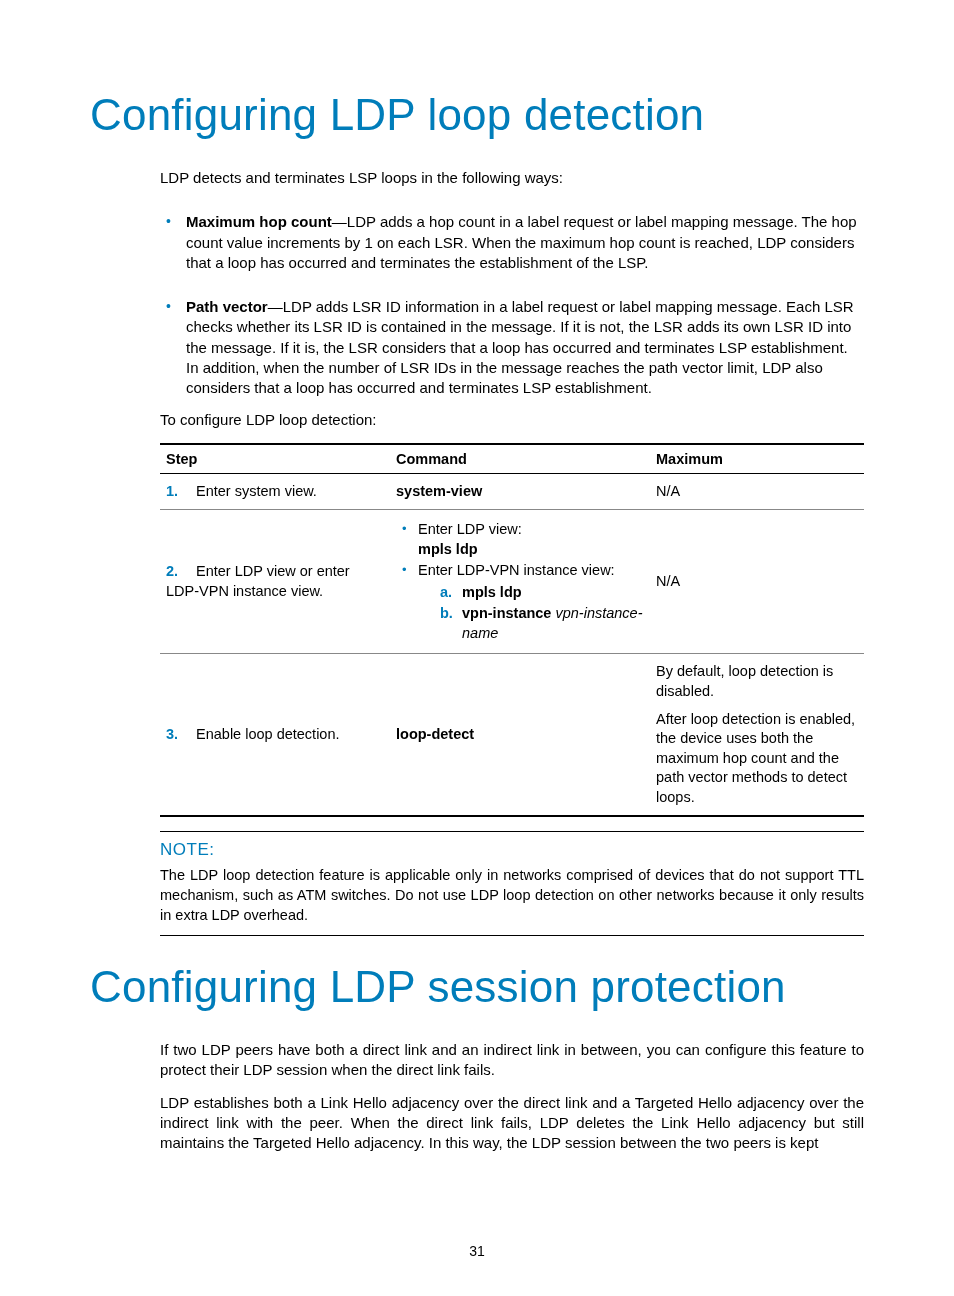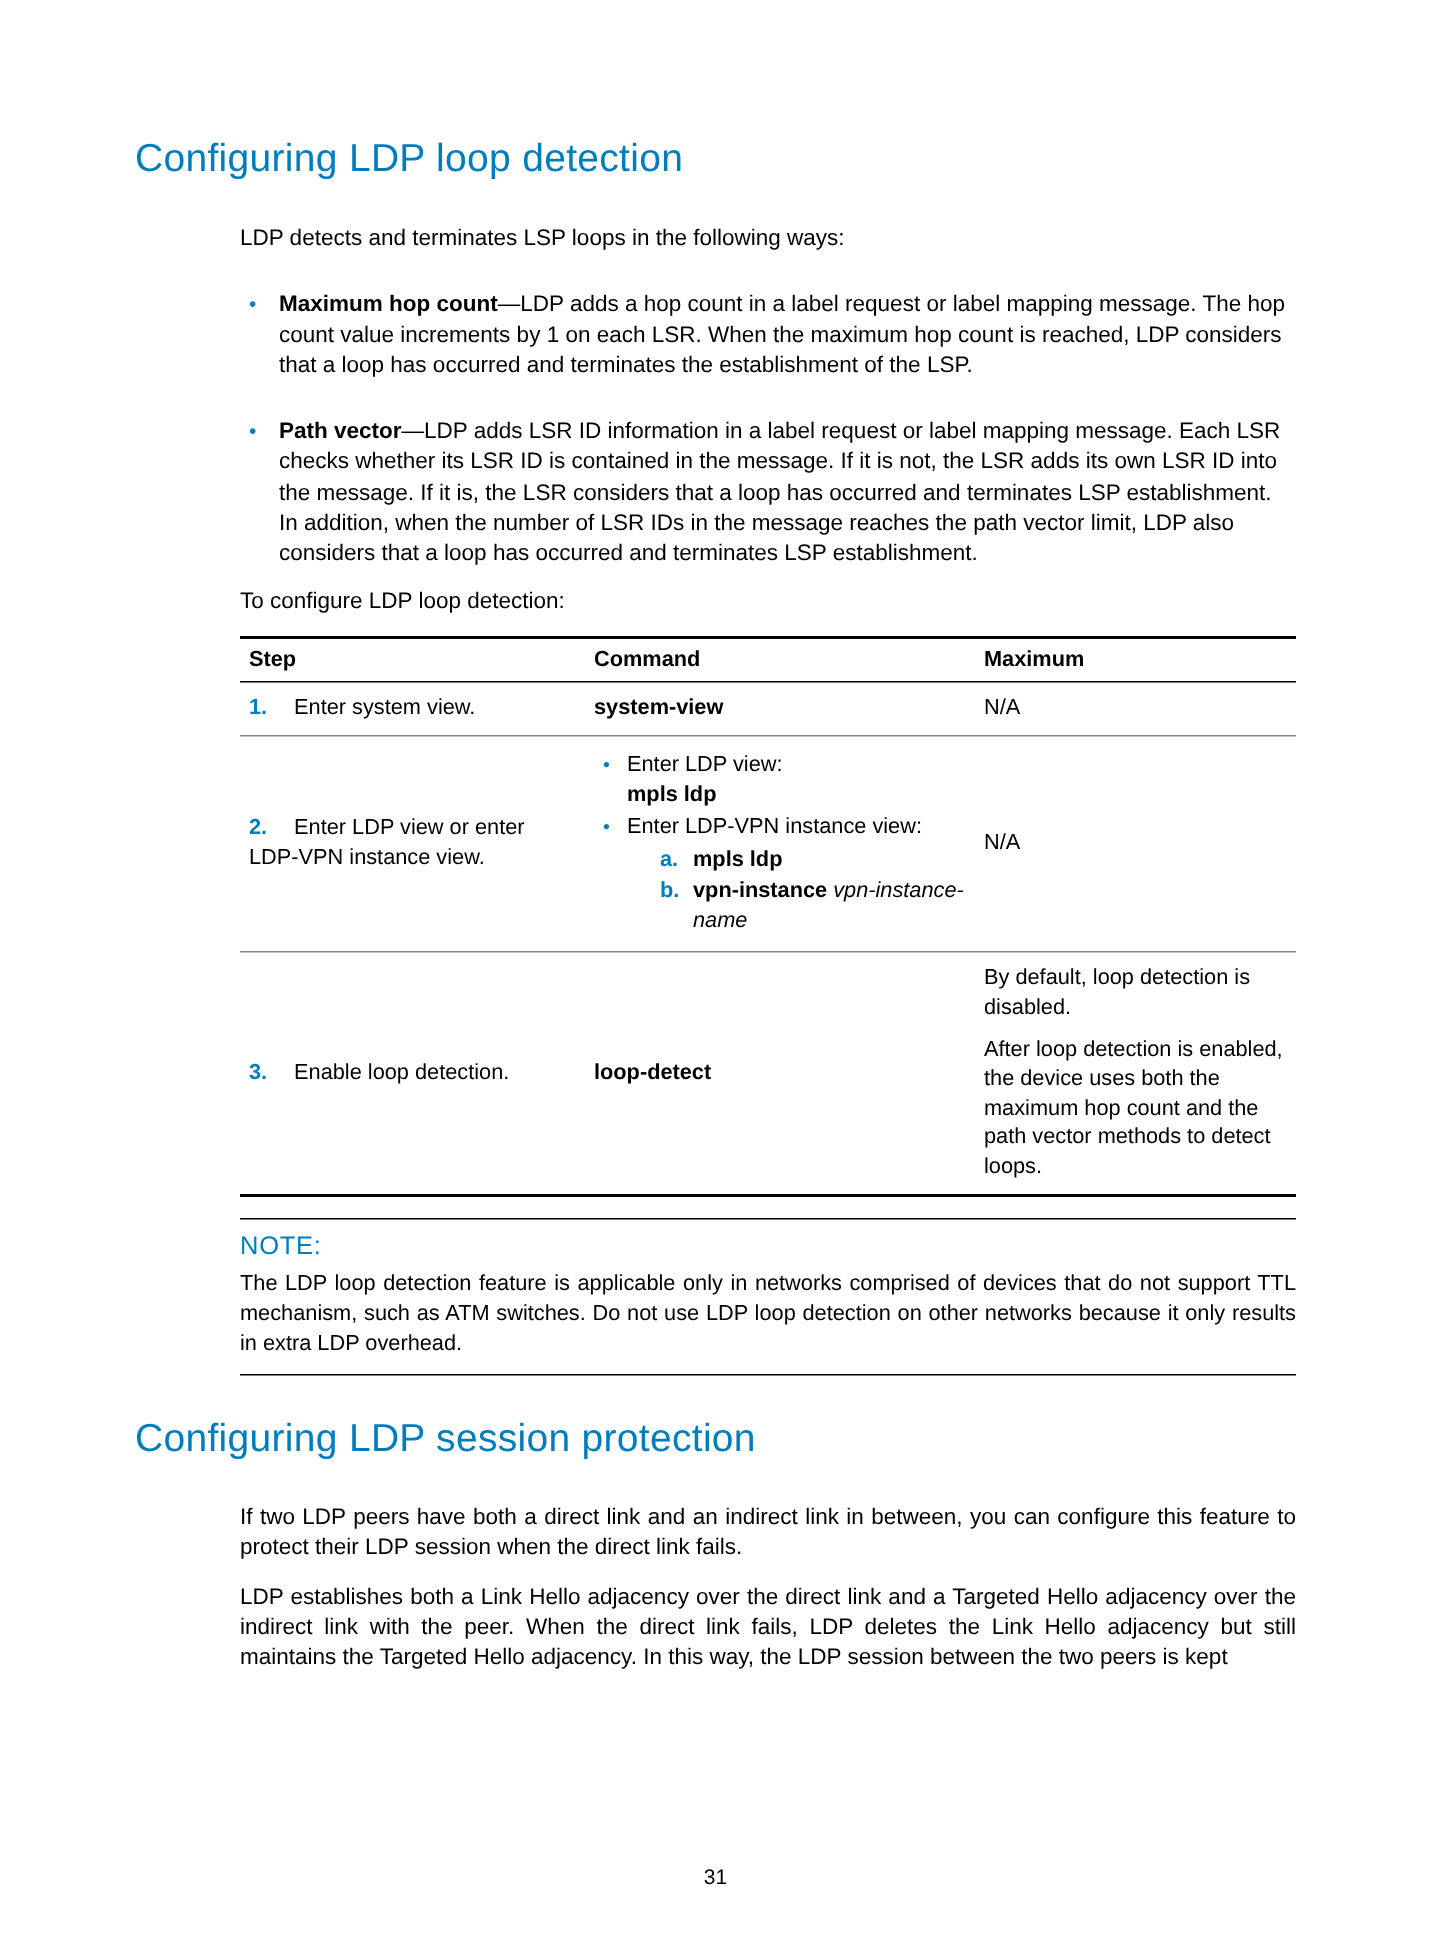--- a/index.html
+++ b/index.html
@@ -15,21 +15,21 @@
     box-sizing: border-box;
     position: relative;
   }
   .page {
     padding: 90px 90px 0 90px;
   }
   h1 {
     font-family: Arial, Helvetica, sans-serif;
     font-weight: 400;
     color: #007dba;
-    font-size: 26px;
+    font-size: 44px;
     margin: 0 0 28px 0;
     letter-spacing: 0.2px;
   }
   .body-indent {
     margin-left: 70px;
   }
   p {
     margin: 0 0 12px 0;
     line-height: 1.35;
   }

